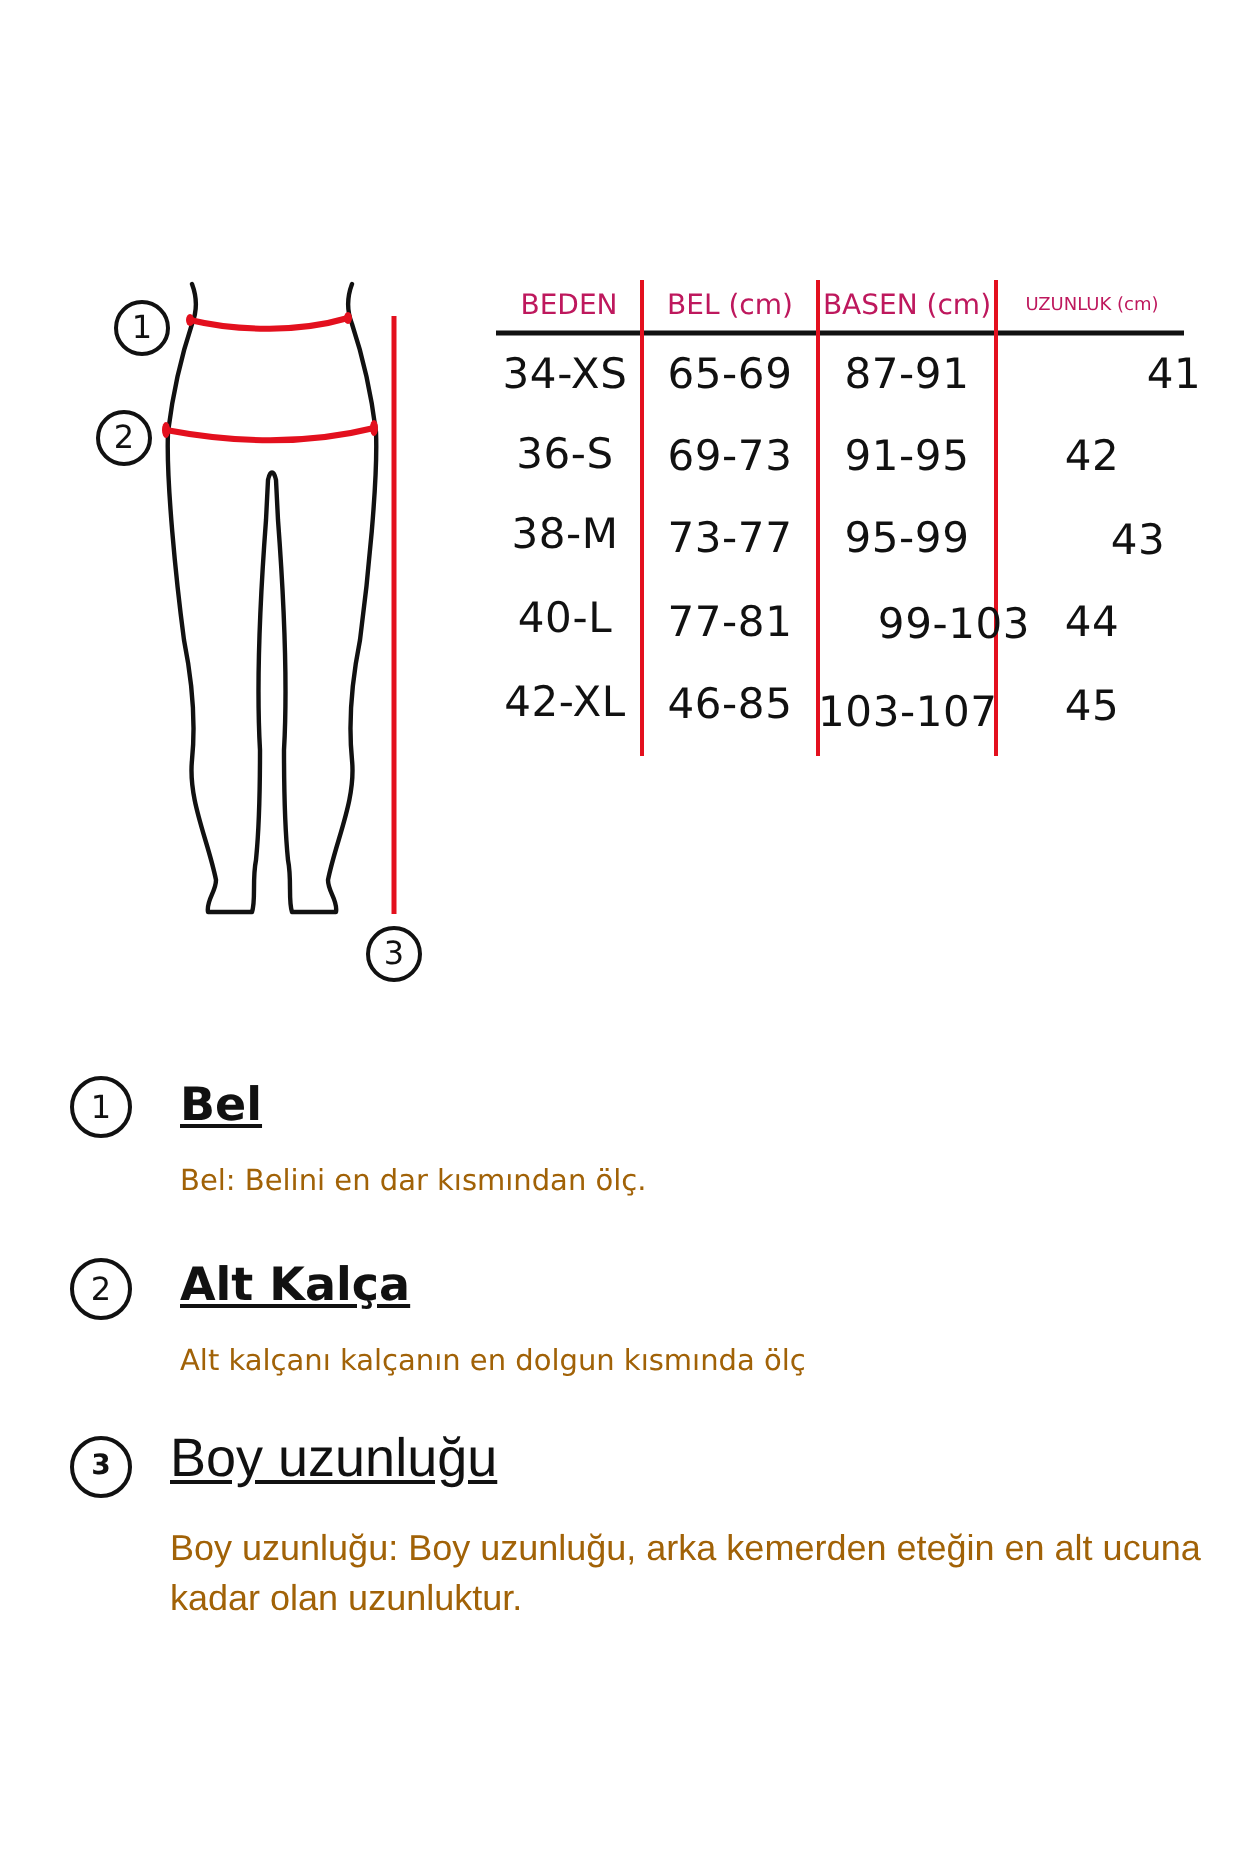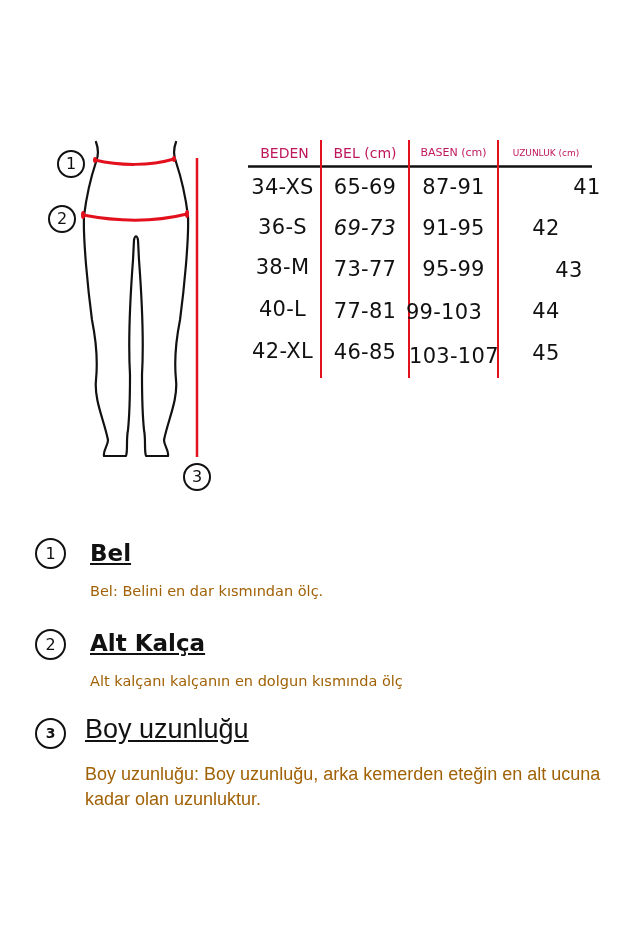--- a/index.html
+++ b/index.html
@@ -3,21 +3,21 @@
 <meta charset="utf-8">
 <style>
   html, body { margin: 0; padding: 0; background: #ffffff; }
   body { width: 621px; height: 931px; position: relative; overflow: hidden;
          font-family: "DejaVu Sans", sans-serif; color: #111; }
   svg { position: absolute; left: 0; top: 0; }
 
   .th { position: absolute; top: 143px; height: 20px; text-align: center;
         font-family: "DejaVu Sans", sans-serif; color: #be185d; white-space: nowrap; }
   .th.big { font-size: 14px; line-height: 20px; }
-  .th.small { font-size: 11px; line-height: 20px; }
+  .th.small { font-size: 14px; line-height: 20px; }
   .cell { position: absolute; text-align: center; font-size: 21px; line-height: 26px;
           font-family: "DejaVu Sans", sans-serif; color: #111; white-space: nowrap; letter-spacing: 0.3px; }
 
   .circ { position: absolute; width: 28px; height: 28px; border: 2px solid #111; border-radius: 50%;
           box-sizing: border-box; text-align: center; font-size: 16px; line-height: 24px;
           font-family: "DejaVu Sans", sans-serif; color: #111; }
   .sec-title { position: absolute; font-size: 23px; font-weight: bold; color: #111;
                font-family: "DejaVu Sans", sans-serif; white-space: nowrap; text-decoration: underline; }
   .sec-title.light { font-weight: normal; font-size: 27px; font-family: "Liberation Sans", sans-serif; }
   .sec-desc { position: absolute; font-size: 14.5px; color: #a16207; font-family: "DejaVu Sans", sans-serif; white-space: nowrap; }
@@ -61,36 +61,36 @@
 
   <div>
     <div class="cell" style="left:244px;width:77px;top:174px;">34-XS</div>
     <div class="cell" style="left:321px;width:88px;top:174px;">65-69</div>
     <div class="cell" style="left:409px;width:89px;top:174px;">87-91</div>
     <div class="cell" style="left:498px;width:96px;top:174px;padding-left:41px;">41</div>
   </div>
 
   <div>
     <div class="cell" style="left:244px;width:77px;top:214px;">36-S</div>
-    <div class="cell" style="left:321px;width:88px;top:215px;font-style:italic;">69-73</div>
+    <div class="cell" style="left:321px;width:88px;top:215px;">69-73</div>
     <div class="cell" style="left:409px;width:89px;top:215px;">91-95</div>
     <div class="cell" style="left:498px;width:96px;top:215px;">42</div>
   </div>
 
   <div>
     <div class="cell" style="left:244px;width:77px;top:254px;">38-M</div>
     <div class="cell" style="left:321px;width:88px;top:256px;">73-77</div>
     <div class="cell" style="left:409px;width:89px;top:256px;">95-99</div>
     <div class="cell" style="left:498px;width:96px;top:257px;padding-left:23px;">43</div>
   </div>
 
   <div>
     <div class="cell" style="left:244px;width:77px;top:296px;">40-L</div>
     <div class="cell" style="left:321px;width:88px;top:298px;">77-81</div>
-    <div class="cell" style="left:399px;width:90px;top:299px;">99-103</div>
+    <div class="cell" style="left:432px;width:90px;top:299px;">99-103</div>
     <div class="cell" style="left:498px;width:96px;top:298px;">44</div>
   </div>
 
   <div>
     <div class="cell" style="left:244px;width:77px;top:338px;">42-XL</div>
     <div class="cell" style="left:321px;width:88px;top:339px;">46-85</div>
     <div class="cell" style="left:409px;width:80px;top:343px;">103-107</div>
     <div class="cell" style="left:498px;width:96px;top:340px;">45</div>
   </div>
 </div>

